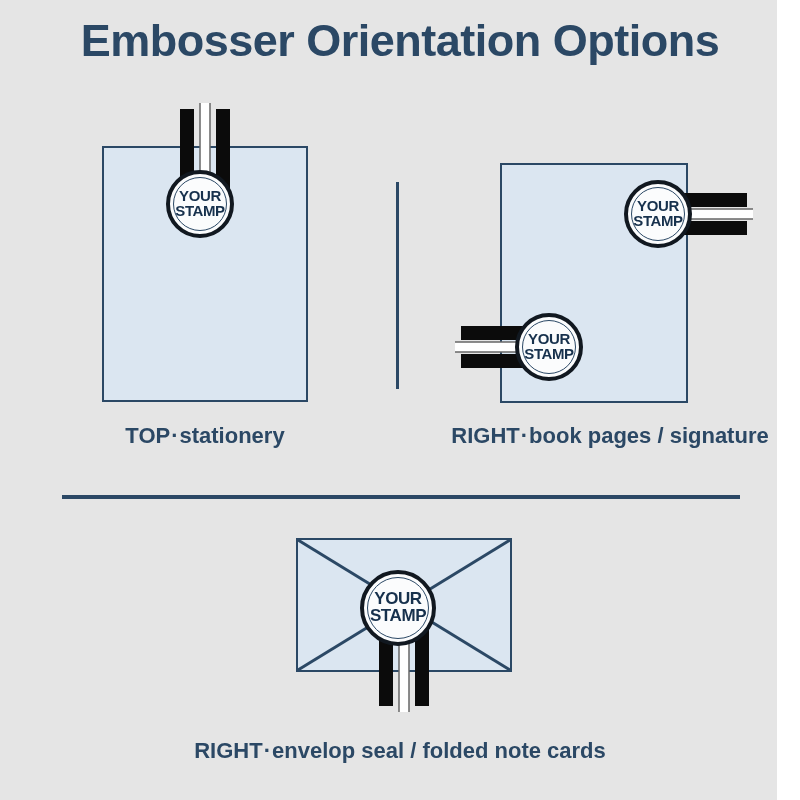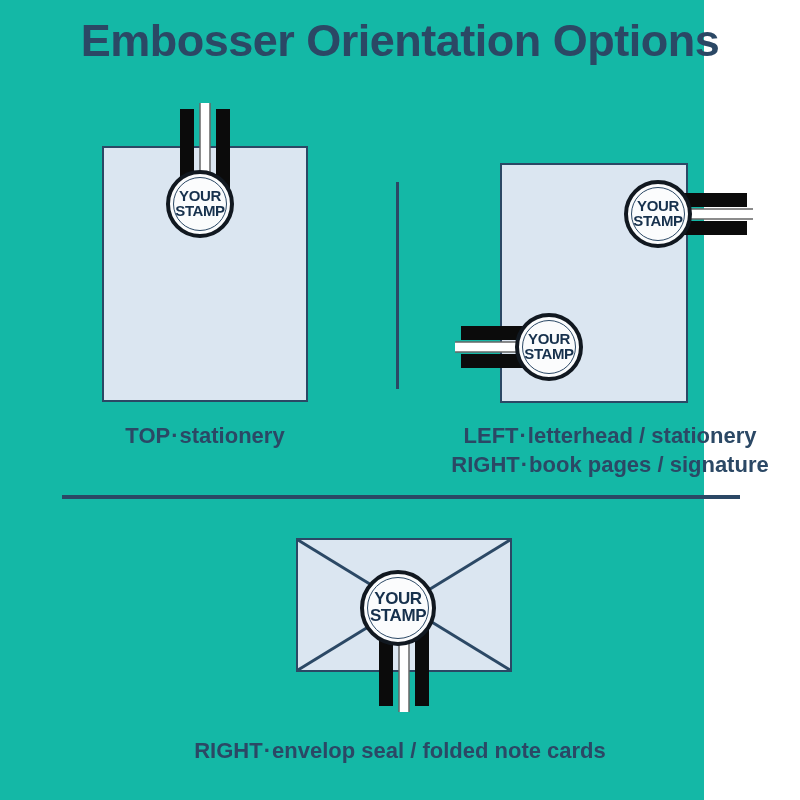--- a/index.html
+++ b/index.html
@@ -9,23 +9,23 @@
   }
   body {
     width: 800px;
     height: 800px;
     overflow: hidden;
     font-family: "Liberation Sans", sans-serif;
     color: #2b4865;
   }
   #page {
     position: relative;
-    width: 704px;
+    width: 777px;
     height: 800px;
-    background: #14b8a6;
+    background: #e5e5e5;
   }
 
   
   .title {
     position: absolute;
     left: 0;
     top: 18px;
     width: 800px;
     text-align: center;
     font-size: 45px;
@@ -232,23 +232,20 @@
     <div class="stamp" style="left:515px; top:313px; width:68px; height:68px;">
       <div class="inner-ring"></div>
       <div class="stamp-text" style="font-size:15px;">
         <span class="l1">YOUR</span>
         <span class="l2">STAMP</span>
       </div>
     </div>
 
     <div class="caption" style="left:424px; top:421px; width:372px;">
       <div>
-        <span>LEFT</span><span class="dot">·</span><span>letterhead / stationery</span>
-      </div>
-      <div>
         <span>RIGHT</span><span class="dot">·</span><span>book pages / signature</span>
       </div>
     </div>
   </div>
 
   <div>
 
     <div class="envelope" style="left:296px; top:538px; width:216px; height:134px;">
       <svg viewBox="0 0 216 134" preserveAspectRatio="none">
         <line x1="0" y1="0" x2="108" y2="67" stroke="#2b4865" stroke-width="3"></line>

